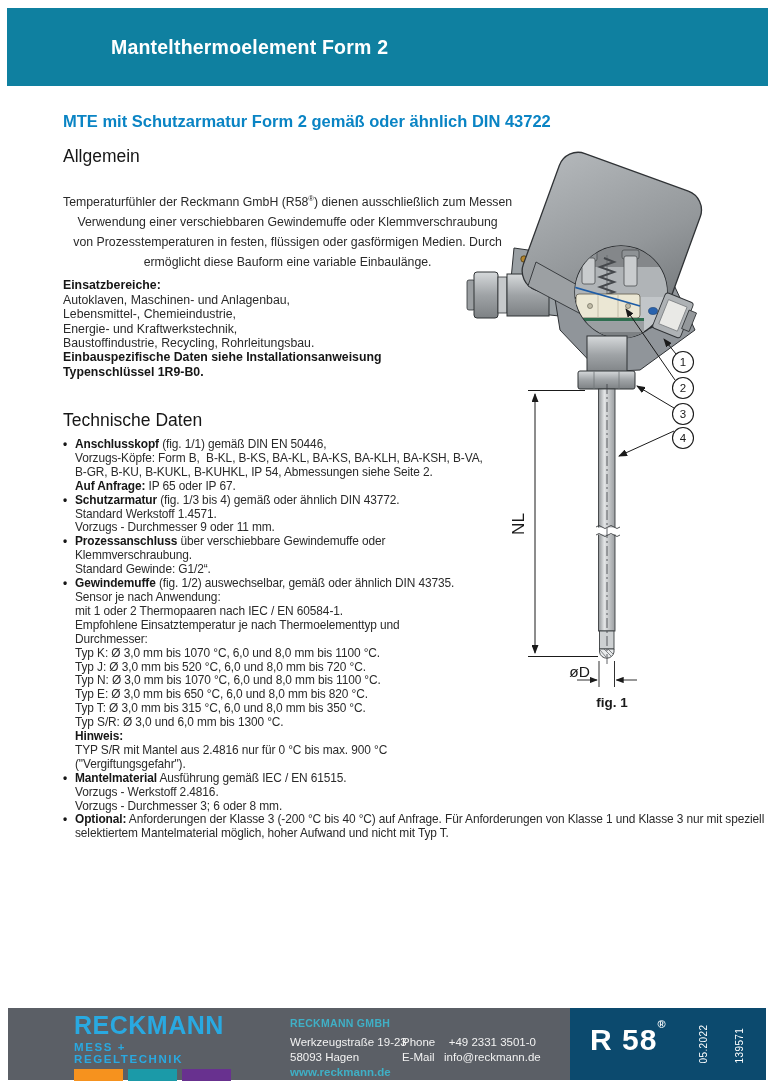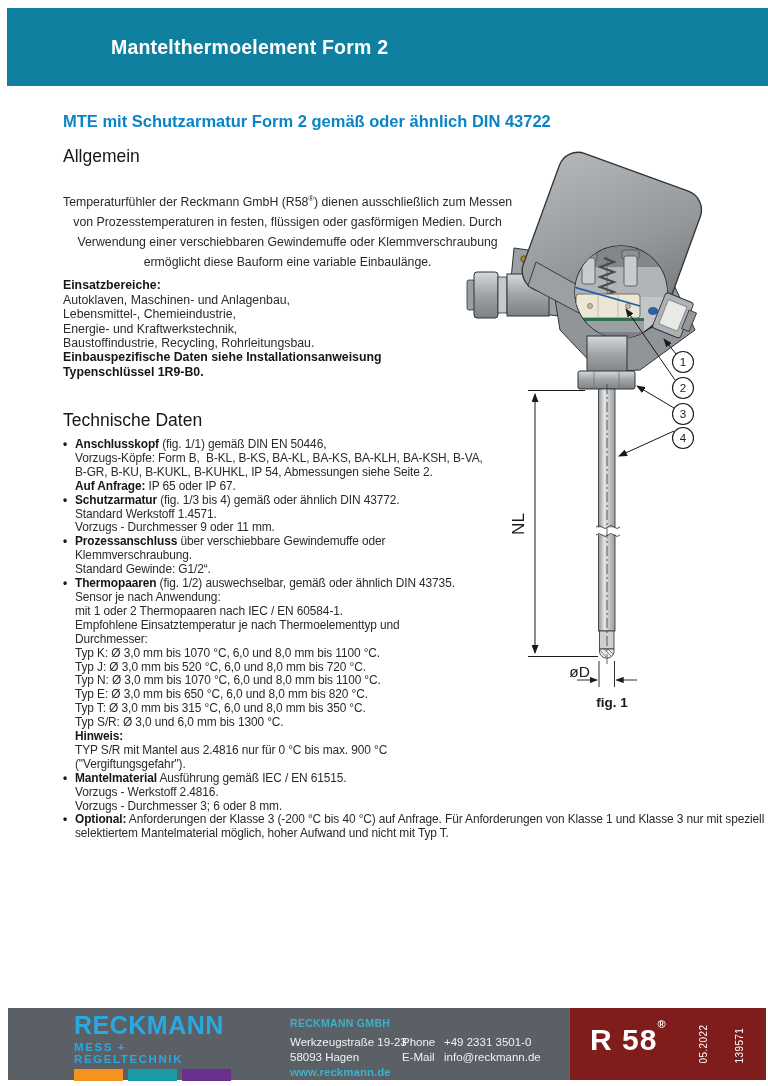--- a/index.html
+++ b/index.html
@@ -23,54 +23,54 @@
   sup{font-size:.62em;}
   
   .tech-list{position:absolute;left:63px;top:438px;width:702px;font-size:11.9px;
              line-height:13.9px;color:#2a2a2a;letter-spacing:-0.1px;}
   .tech-list .ln{position:relative;padding-left:12px;white-space:pre;}
   .tech-list .bullet{position:absolute;left:0;top:0;font-weight:bold;color:#161616;}
   
   .figure{position:absolute;left:455px;top:150px;}
   
   .footer-gray{position:absolute;left:8px;top:1008px;width:562px;height:72px;background:#5b5f66;}
-  .footer-teal{position:absolute;left:570px;top:1008px;width:196px;height:72px;background:#7f1d1d;}
+  .footer-teal{position:absolute;left:570px;top:1008px;width:196px;height:72px;background:#0c4a6e;}
   .logo{position:absolute;left:66px;top:5px;width:160px;}
   .logo-name{font-size:25px;font-weight:bold;color:#29a9e1;letter-spacing:.5px;line-height:1;}
   .logo-sub{font-size:11.5px;font-weight:bold;color:#29a9e1;letter-spacing:1.6px;margin-top:3px;}
   .logo-bars{display:flex;gap:5px;margin-top:4px;}
   .logo-bars div{width:49px;height:12px;}
   .logo-tagline{font-size:12px;font-style:italic;color:#f2f2f2;margin-top:4px;text-align:right;white-space:pre;}
   .f-company{position:absolute;left:282px;top:9px;font-size:10.5px;font-weight:bold;color:#3fb0c6;letter-spacing:.3px;}
   .f-col{position:absolute;font-size:11.5px;color:#f2f2f2;line-height:14.5px;white-space:pre;}
   .f-addr{left:282px;top:27px;}
   .f-clabel{left:394px;top:27px;}
-  .f-cvalue{left:436px;top:27px;}
+  .f-cvalue{left:436px;top:27px;text-align:center;}
   .f-web{position:absolute;left:282px;top:58px;font-size:11.5px;font-weight:bold;color:#3fb0c6;}
   .rcode{position:absolute;left:20px;top:10px;color:#fff;font-size:30px;font-weight:bold;letter-spacing:1px;}
   .rcode sup{font-size:11px;vertical-align:22px;}
   .vert-wrap{position:absolute;left:152px;top:36px;transform:translate(-50%,-50%) rotate(-90deg);
              color:#fff;font-size:10px;line-height:12px;letter-spacing:.4px;white-space:pre;text-align:left;}
 </style>
 </head>
 <body>
 
 <div class="page">
 
   <div class="header-bar">
     <span class="header-title">Mantelthermoelement Form 2</span>
   </div>
 
   <div class="subtitle">MTE mit Schutzarmatur Form 2 gemäß oder ähnlich DIN 43722</div>
 
   <h2 class="h-sec h-allgemein">Allgemein</h2>
   <div class="txtblock para" id="allgemein-lines">
       <div class="ln"><span>Temperaturfühler der Reckmann GmbH (R58</span><sup>®</sup><span>) dienen ausschließlich zum Messen</span></div>
+      <div class="ln"><span>Verwendung einer verschiebbaren Gewindemuffe oder Klemmverschraubung</span></div>
       <div class="ln"><span>von Prozesstemperaturen in festen, flüssigen oder gasförmigen Medien. Durch</span></div>
-      <div class="ln"><span>Verwendung einer verschiebbaren Gewindemuffe oder Klemmverschraubung</span></div>
       <div class="ln"><span>ermöglicht diese Bauform eine variable Einbaulänge.</span></div>
     </div>
   <div class="txtblock einsatz" id="einsatz-lines">
       <div class="ln"><span class="b">Einsatzbereiche:</span></div>
       <div class="ln"><span>Autoklaven, Maschinen- und Anlagenbau,</span></div>
       <div class="ln"><span>Lebensmittel-, Chemieindustrie,</span></div>
       <div class="ln"><span>Energie- und Kraftwerkstechnik,</span></div>
       <div class="ln"><span>Baustoffindustrie, Recycling, Rohrleitungsbau.</span></div>
     </div>
   <div class="txtblock einbau" id="einbau-lines">
@@ -83,21 +83,21 @@
       <div class="ln"><span class="bullet">•</span><span class="b">Anschlusskopf</span><span> (fig. 1/1) gemäß DIN EN 50446,</span></div>
       <div class="ln"><span>Vorzugs-Köpfe: Form B,  B-KL, B-KS, BA-KL, BA-KS, BA-KLH, BA-KSH, B-VA,</span></div>
       <div class="ln"><span>B-GR, B-KU, B-KUKL, B-KUHKL, IP 54, Abmessungen siehe Seite 2.</span></div>
       <div class="ln"><span class="b">Auf Anfrage:</span><span> IP 65 oder IP 67.</span></div>
       <div class="ln"><span class="bullet">•</span><span class="b">Schutzarmatur</span><span> (fig. 1/3 bis 4) gemäß oder ähnlich DIN 43772.</span></div>
       <div class="ln"><span>Standard Werkstoff 1.4571.</span></div>
       <div class="ln"><span>Vorzugs - Durchmesser 9 oder 11 mm.</span></div>
       <div class="ln"><span class="bullet">•</span><span class="b">Prozessanschluss</span><span> über verschiebbare Gewindemuffe oder</span></div>
       <div class="ln"><span>Klemmverschraubung.</span></div>
       <div class="ln"><span>Standard Gewinde: G1/2“.</span></div>
-      <div class="ln"><span class="bullet">•</span><span class="b">Thermopaaren</span><span> (fig. 1/2) auswechselbar, gemäß oder ähnlich DIN 43735.</span></div>
+      <div class="ln"><span class="bullet">•</span><span class="b">Gewindemuffe</span><span> (fig. 1/2) auswechselbar, gemäß oder ähnlich DIN 43735.</span></div>
       <div class="ln"><span>Sensor je nach Anwendung:</span></div>
       <div class="ln"><span>mit 1 oder 2 Thermopaaren nach IEC / EN 60584-1.</span></div>
       <div class="ln"><span>Empfohlene Einsatztemperatur je nach Thermoelementtyp und</span></div>
       <div class="ln"><span>Durchmesser:</span></div>
       <div class="ln"><span>Typ K: Ø 3,0 mm bis 1070 °C, 6,0 und 8,0 mm bis 1100 °C.</span></div>
       <div class="ln"><span>Typ J: Ø 3,0 mm bis 520 °C, 6,0 und 8,0 mm bis 720 °C.</span></div>
       <div class="ln"><span>Typ N: Ø 3,0 mm bis 1070 °C, 6,0 und 8,0 mm bis 1100 °C.</span></div>
       <div class="ln"><span>Typ E: Ø 3,0 mm bis 650 °C, 6,0 und 8,0 mm bis 820 °C.</span></div>
       <div class="ln"><span>Typ T: Ø 3,0 mm bis 315 °C, 6,0 und 8,0 mm bis 350 °C.</span></div>
       <div class="ln"><span>Typ S/R: Ø 3,0 und 6,0 mm bis 1300 °C.</span></div>

